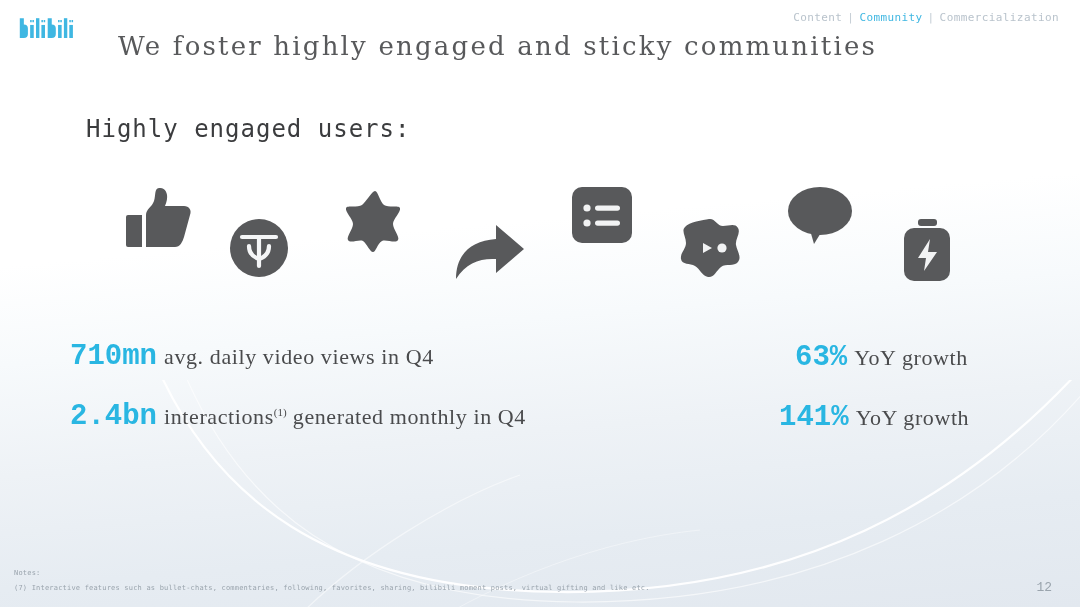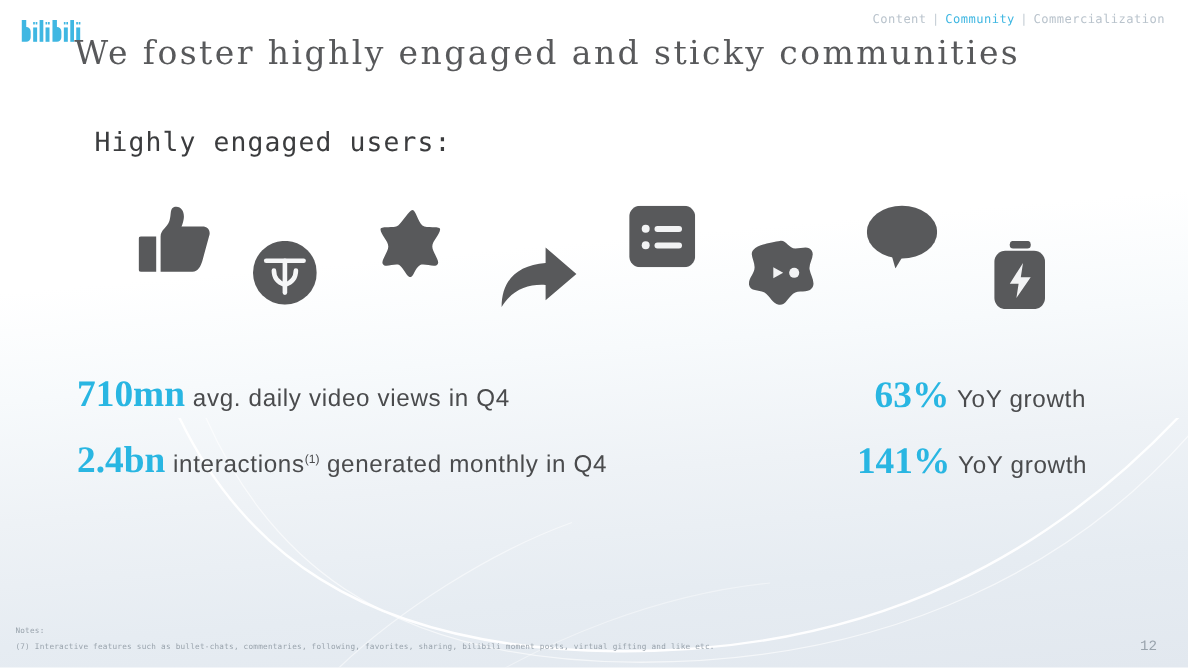--- a/index.html
+++ b/index.html
@@ -65,21 +65,21 @@
   }
 
   
   .slide-title {
     position: absolute;
     top: 31px;
     left: 0;
     width: 995px;
     text-align: center;
     font-family: "DejaVu Serif", serif;
-    font-size: 30px;
+    font-size: 26px;
     letter-spacing: 2.2px;
     color: #58595b;
     font-weight: 400;
   }
 
   
   .section-head {
     position: absolute;
     left: 70px;
     top: 115px;
@@ -109,28 +109,28 @@
     display: flex;
     align-items: baseline;
     white-space: nowrap;
   }
   .stat-line.l1 { left: 70px; top: 340px; }
   .stat-line.l2 { left: 70px; top: 400px; }
   .growth.g1 { left: 795px; top: 341px; }
   .growth.g2 { left: 779px; top: 401px; }
 
   .big-num {
-    font-family: Liberation Serif, serif;
+    font-family: Liberation Mono, monospace;
     font-weight: 700;
-    font-size: 34px;
+    font-size: 29px;
     color: #29b6e2;
     letter-spacing: 0px;
   }
   .stat-text {
-    font-family: Liberation Sans, sans-serif;
+    font-family: Liberation Serif, serif;
     font-size: 22px;
     color: #4a4b4d;
     letter-spacing: .6px;
     margin-left: 7px;
   }
   .stat-text .sup {
     font-size: 11px;
     vertical-align: super;
     letter-spacing: 0;
   }

